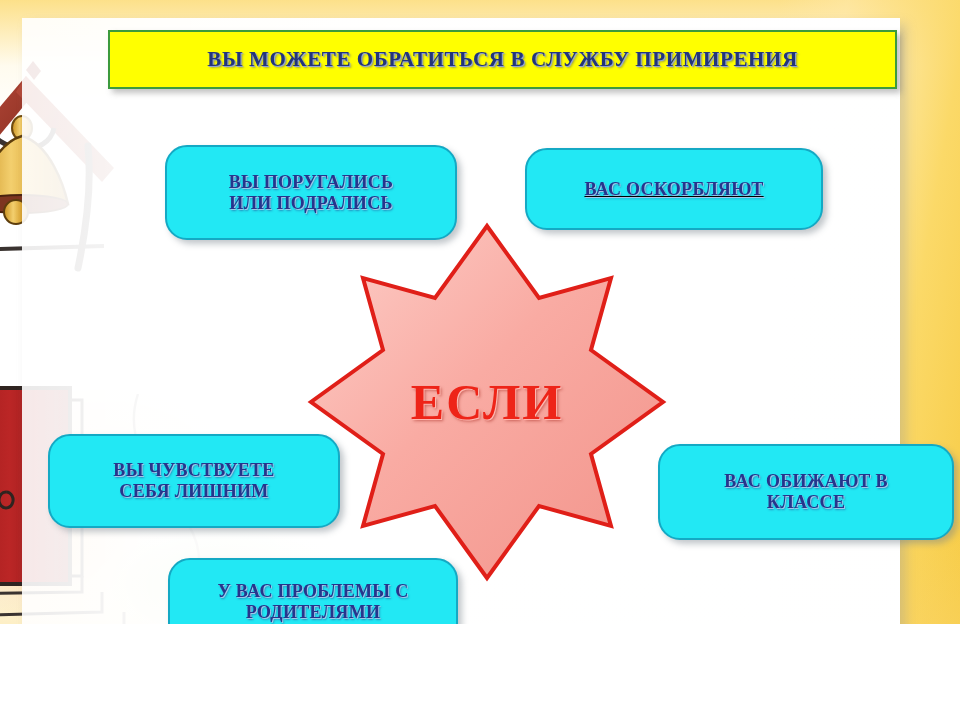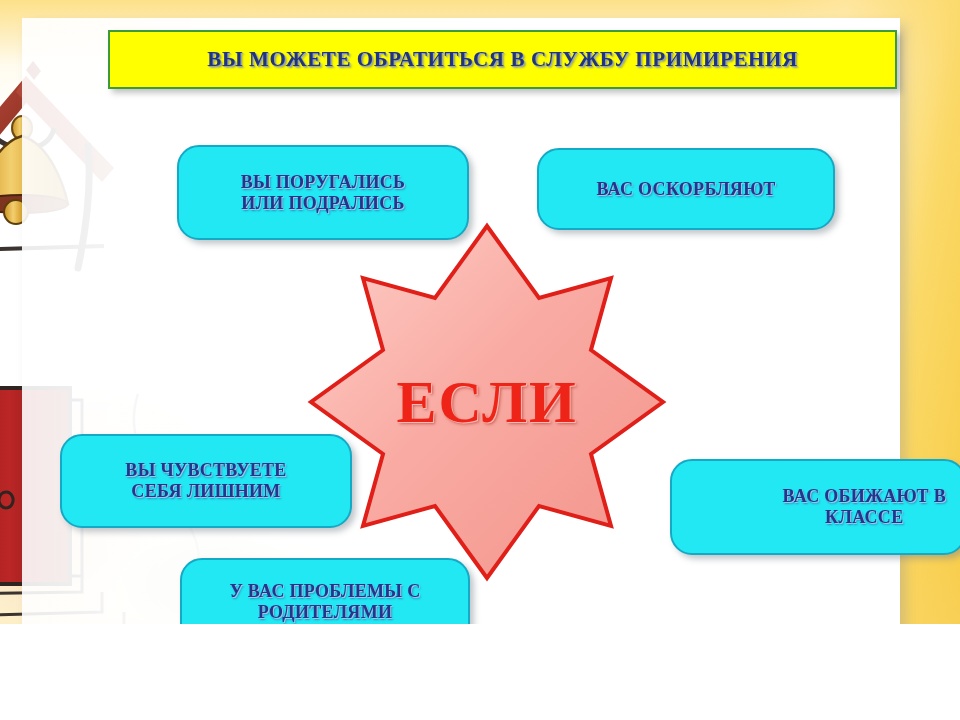--- a/index.html
+++ b/index.html
@@ -121,61 +121,60 @@
     position: absolute;
     background: #22e8f4;
     border: 2px solid #14a9c4;
     border-radius: 22px;
     box-shadow: 4px 4px 6px rgba(120,130,140,0.45);
     display: flex;
     align-items: center;
     justify-content: center;
     text-align: center;
     box-sizing: border-box;
-    padding: 4px 18px;
-    margin-left: 12px;
+    padding: 4px 2px;
   }
   .box-label {
     font-family: "Liberation Serif", serif;
     font-weight: bold;
     font-size: 18px;
     line-height: 1.14;
     letter-spacing: 0.3px;
     color: #26358c;
     text-shadow: 1px 1px 0 #9fc6e8, 1.5px 1.5px 2px rgba(40,60,140,0.5);
     white-space: pre-line;
   }
 
   
   #box-0 { left: 165px; top: 145px; width: 292px; height: 95px; }
-  #box-1 { left: 525px; top: 148px; width: 298px; height: 82px; }
+  #box-1 { left: 525px; top: 148px; width: 298px; height: 82px; text-decoration: underline; }
   #box-2 { left:  32px; top: 275px; width: 302px; height: 96px; }
   #box-3 { left: 658px; top: 264px; width: 296px; height: 100px; }
   #box-4 { left:  48px; top: 434px; width: 292px; height: 94px; }
-  #box-5 { left: 658px; top: 459px; width: 296px; height: 96px; justify-content: flex-end; }
+  #box-5 { left: 658px; top: 444px; width: 296px; height: 96px; }
   #box-6 { left: 168px; top: 558px; width: 290px; height: 88px; }
   #box-7 { left: 522px; top: 544px; width: 302px; height: 100px; }
 
   
   .star-wrap {
     position: absolute;
     left: 307px; top: 222px;
     width: 360px; height: 360px;
   }
   .star-wrap svg { display: block; width: 360px; height: 360px; }
   .star-label {
     position: absolute;
     left: 0; top: 0;
     width: 360px; height: 360px;
     display: flex;
     align-items: center;
     justify-content: center;
     font-family: "Liberation Serif", serif;
     font-weight: bold;
-    font-size: 60px;
+    font-size: 50px;
     letter-spacing: 2px;
     color: #ee2418;
     text-shadow: 1px 1px 0 #ffb7b0, 2px 2px 3px rgba(160,30,20,0.5);
     pointer-events: none;
   }
 </style>
 </head>
 <body>
 
 <div id="slide">

